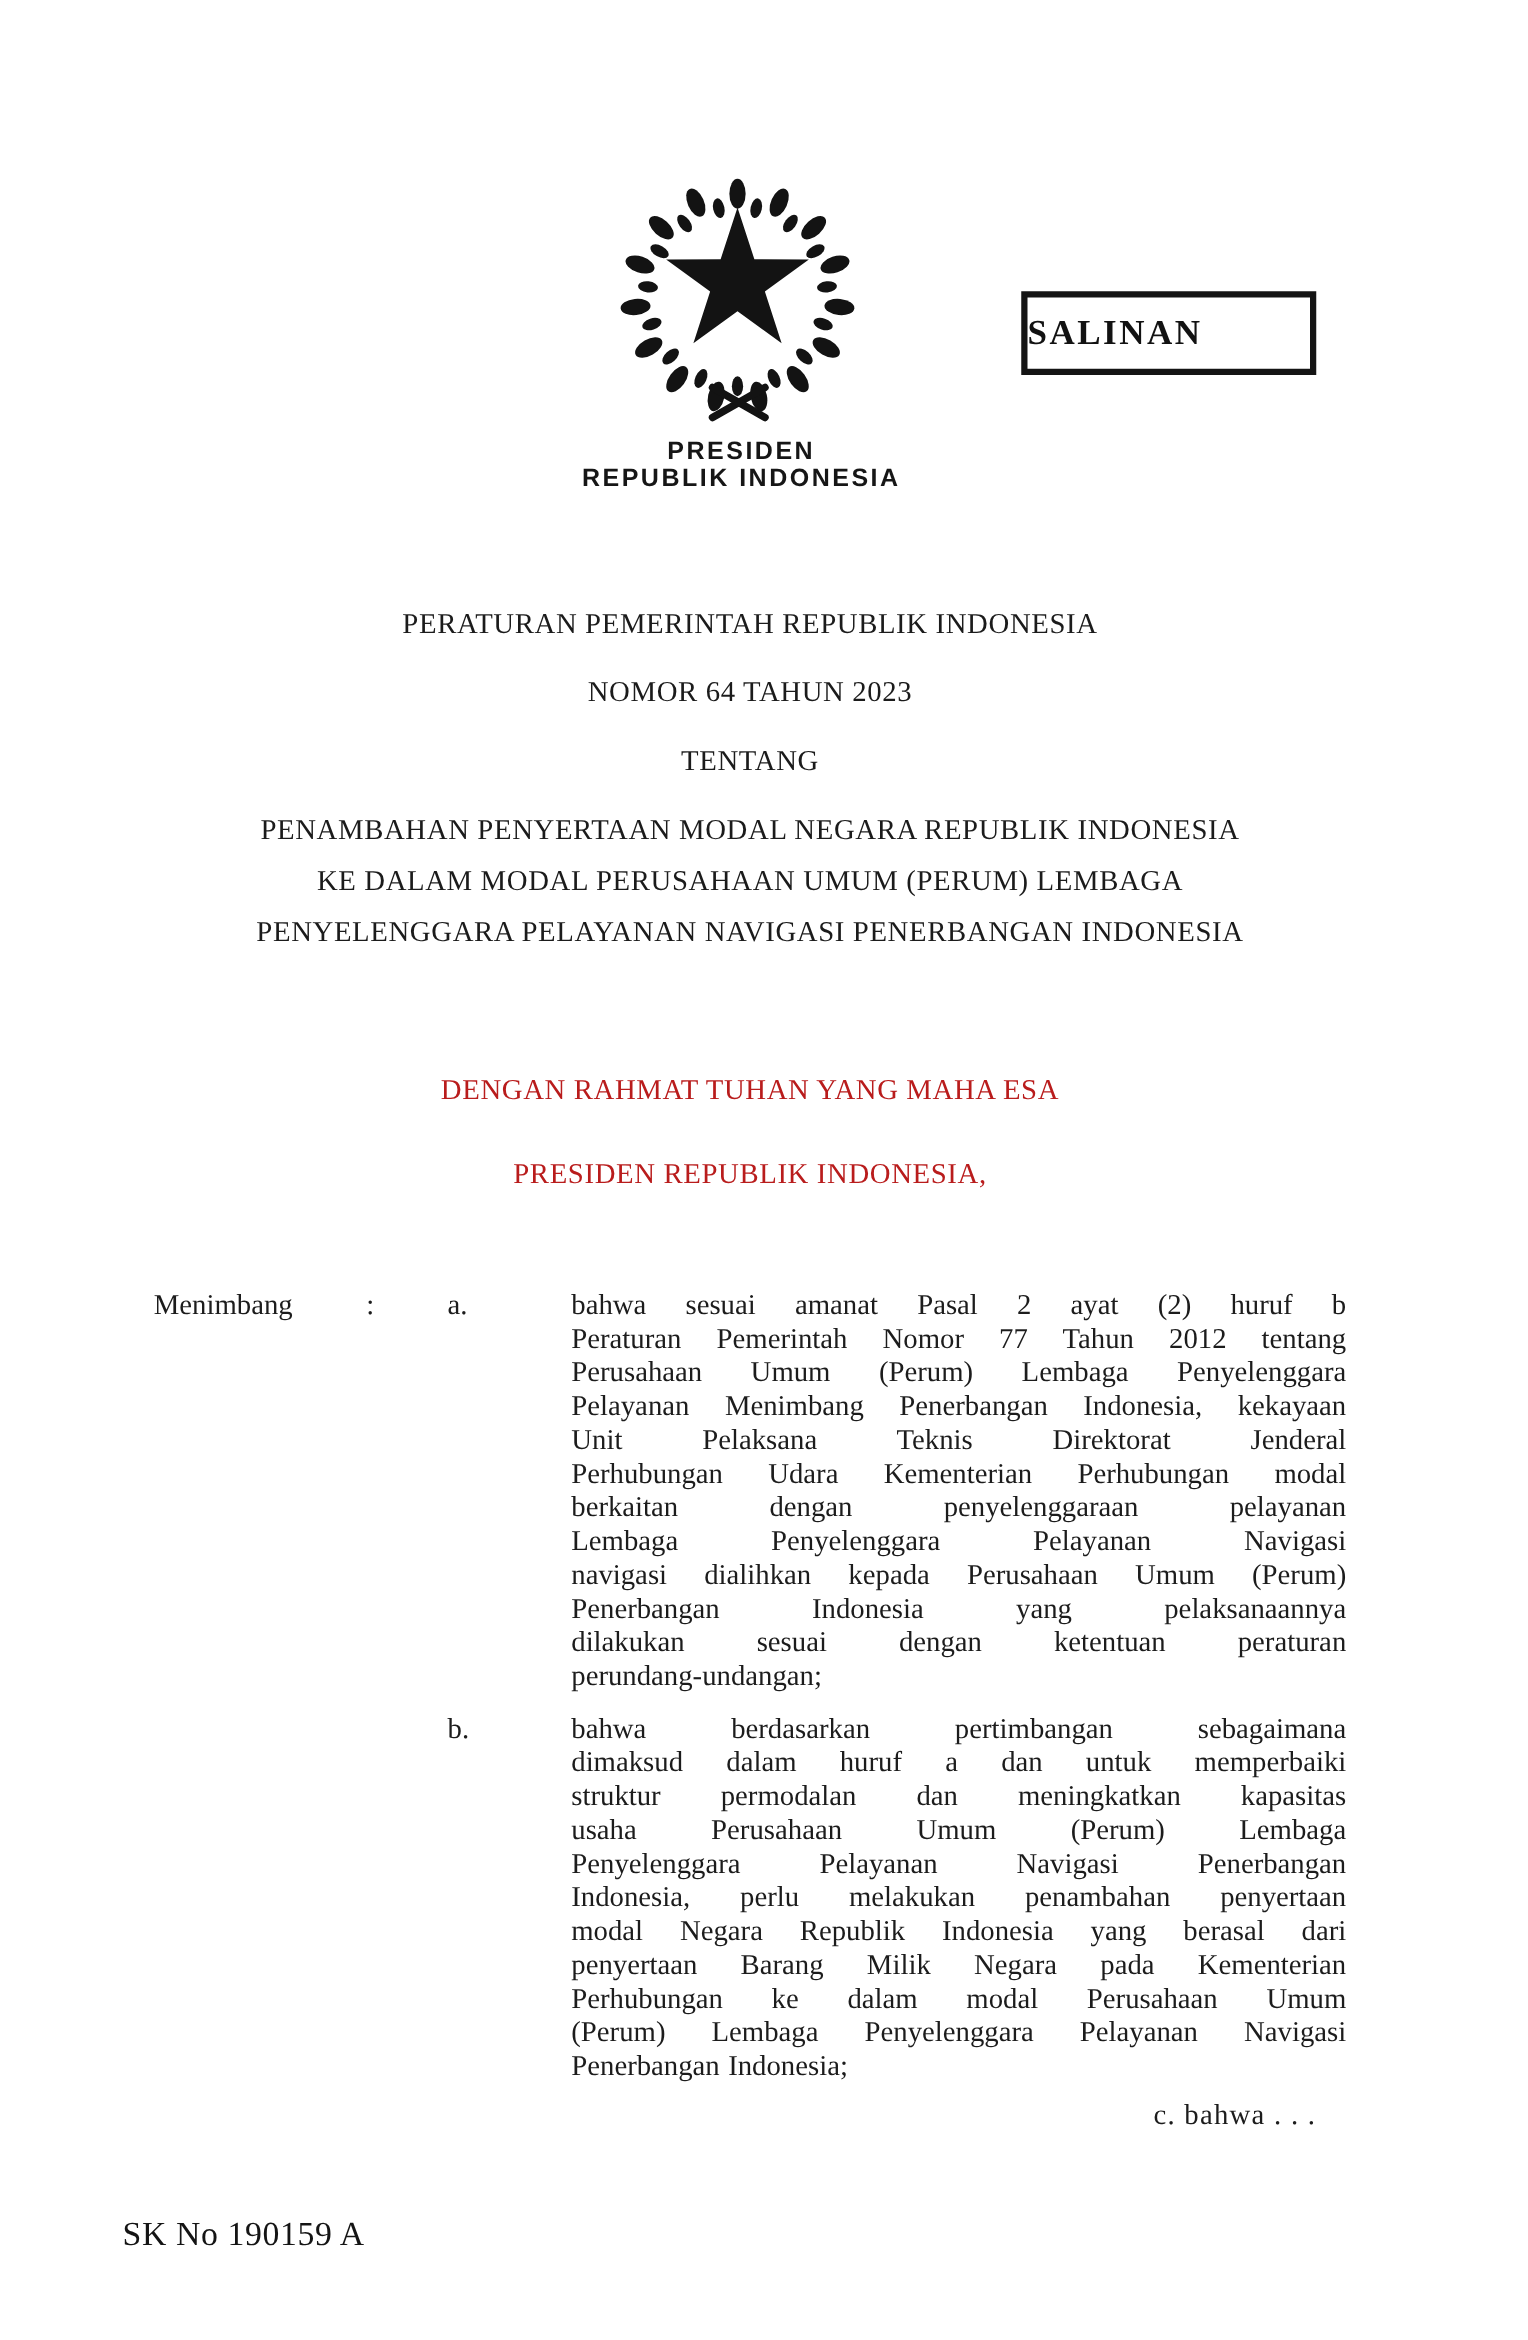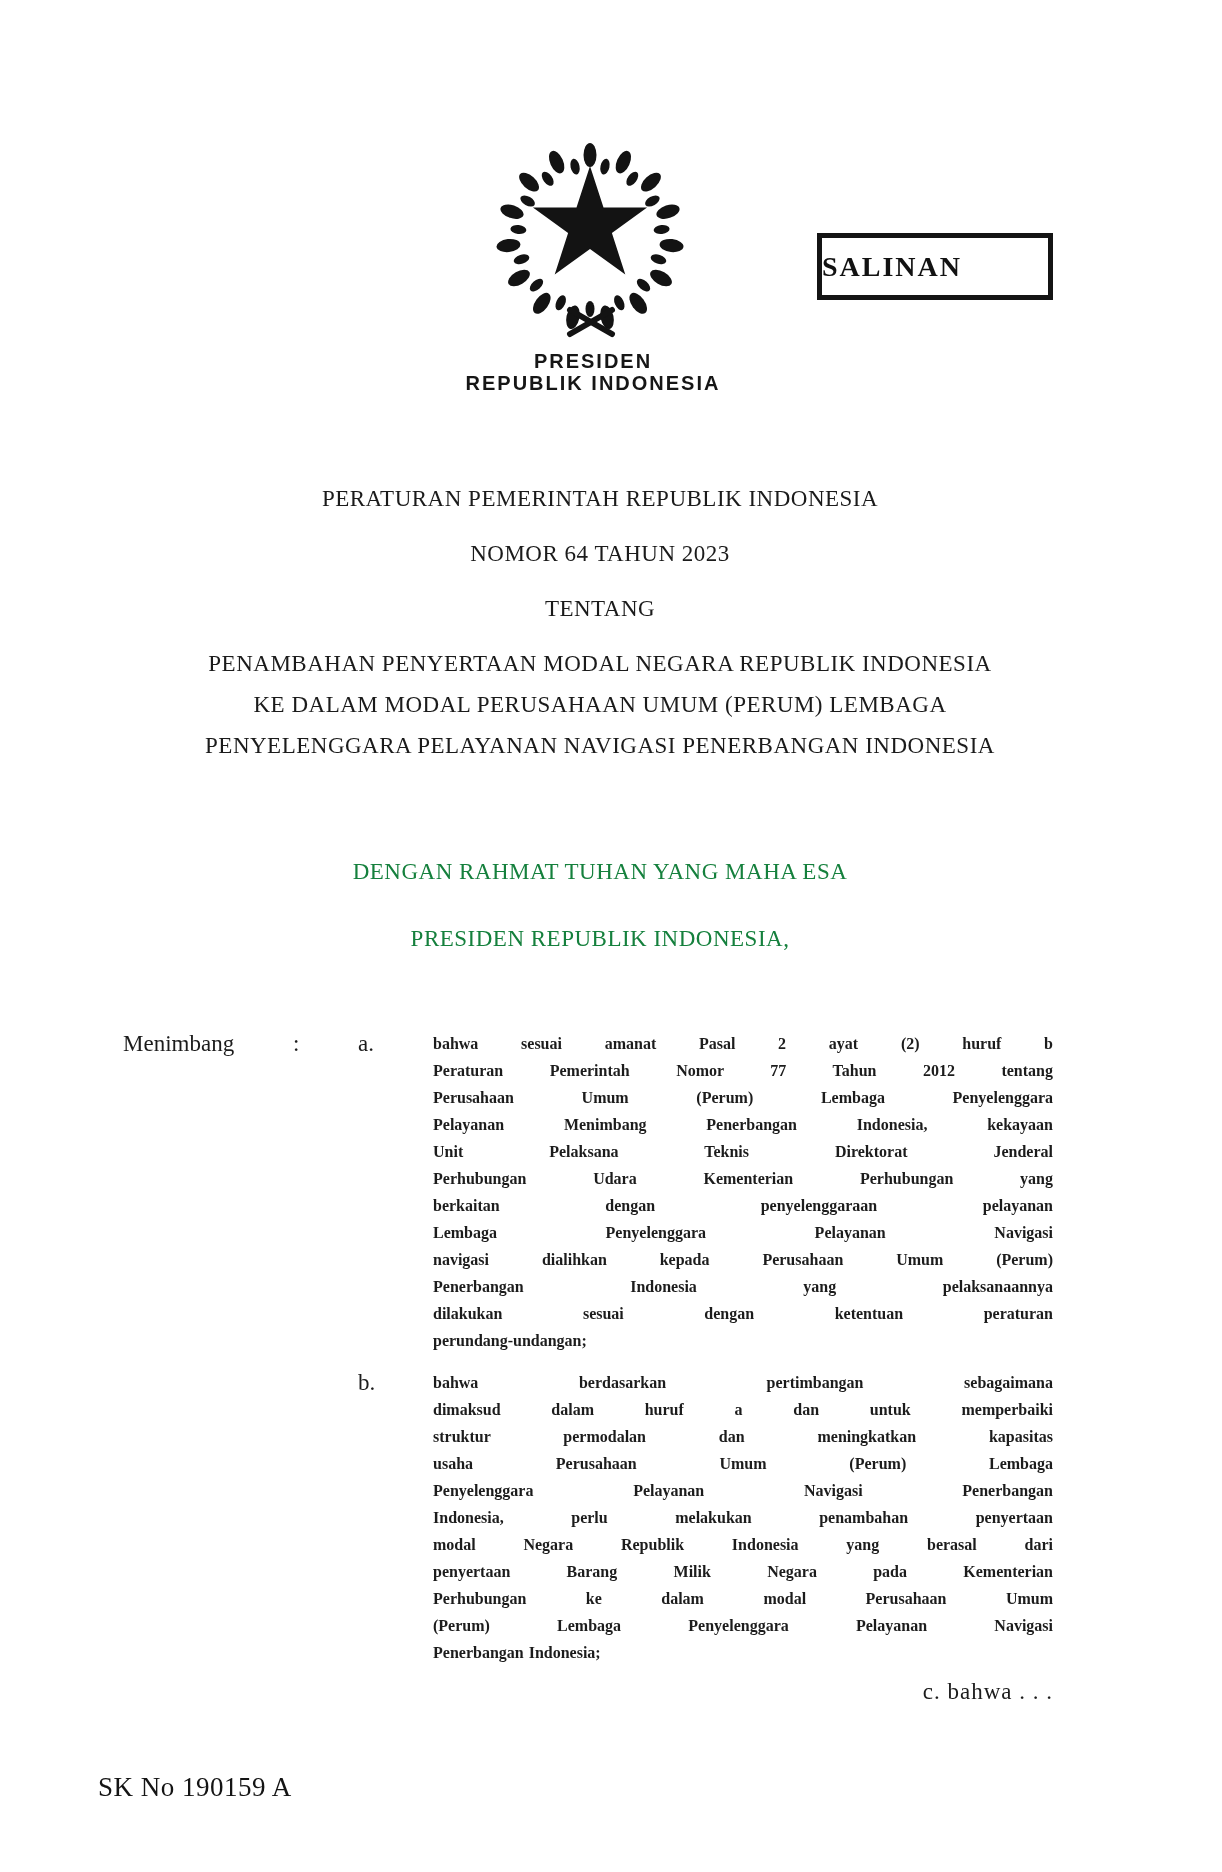--- a/index.html
+++ b/index.html
@@ -33,35 +33,34 @@
   
   .title-block{
     position:absolute;left:100px;top:478px;width:1000px;
     text-align:center;font-size:23px;color:#1b1b1b;
   }
   .title-line{height:41px;line-height:41px;letter-spacing:0.5px;}
   .title-block .title-line:nth-child(-n+3){margin-bottom:14px;}
   
   .motto{
     position:absolute;left:0;width:1200px;text-align:center;
-    font-size:23px;line-height:27px;letter-spacing:0.5px;color:#15803d;
+    font-size:23px;line-height:27px;letter-spacing:0.5px;color:#b91c1c;
   }
   .motto.invocation{top:858px;}
   .motto.authority{top:925px;}
   
   .kv-label{position:absolute;left:123px;top:1030px;font-size:23px;line-height:27px;}
   .kv-colon{position:absolute;left:293px;top:1030px;font-size:23px;line-height:27px;}
   .marker{position:absolute;left:358px;font-size:23px;line-height:27px;}
   .marker.m-a{top:1030px;}
   .marker.m-b{top:1369px;}
   .para-col{
-    position:absolute;left:433px;width:620px;
-    font-size:16px;line-height:27px;
+    position:absolute;left:457px;width:620px;
+    font-size:23px;line-height:27px;
     word-spacing:1px;
-    font-weight:bold;
   }
   .para-col.p-a{top:1030px;}
   .para-col.p-b{top:1369px;}
   .jline{text-align:left;}
   .stretch{text-align:justify;text-align-last:justify;}
   
   .catchword{
     position:absolute;right:169px;top:1678px;
     font-size:23px;line-height:27px;letter-spacing:1px;
   }
@@ -145,21 +144,21 @@
   <div class="kv-label">Menimbang</div>
   <div class="kv-colon">:</div>
 
   <div class="marker m-a">a.</div>
   <div class="para-col p-a">
       <div class="jline stretch">bahwa sesuai amanat Pasal 2 ayat (2) huruf b</div>
       <div class="jline stretch">Peraturan Pemerintah Nomor 77 Tahun 2012 tentang</div>
       <div class="jline stretch">Perusahaan Umum (Perum) Lembaga Penyelenggara</div>
       <div class="jline stretch">Pelayanan Menimbang Penerbangan Indonesia, kekayaan</div>
       <div class="jline stretch">Unit Pelaksana Teknis Direktorat Jenderal</div>
-      <div class="jline stretch">Perhubungan Udara Kementerian Perhubungan yang</div>
+      <div class="jline stretch">Perhubungan Udara Kementerian Perhubungan modal</div>
       <div class="jline stretch">berkaitan dengan penyelenggaraan pelayanan</div>
       <div class="jline stretch">Lembaga Penyelenggara Pelayanan Navigasi</div>
       <div class="jline stretch">navigasi dialihkan kepada Perusahaan Umum (Perum)</div>
       <div class="jline stretch">Penerbangan Indonesia yang pelaksanaannya</div>
       <div class="jline stretch">dilakukan sesuai dengan ketentuan peraturan</div>
       <div class="jline">perundang-undangan;</div>
     </div>
 
   <div class="marker m-b">b.</div>
   <div class="para-col p-b">

